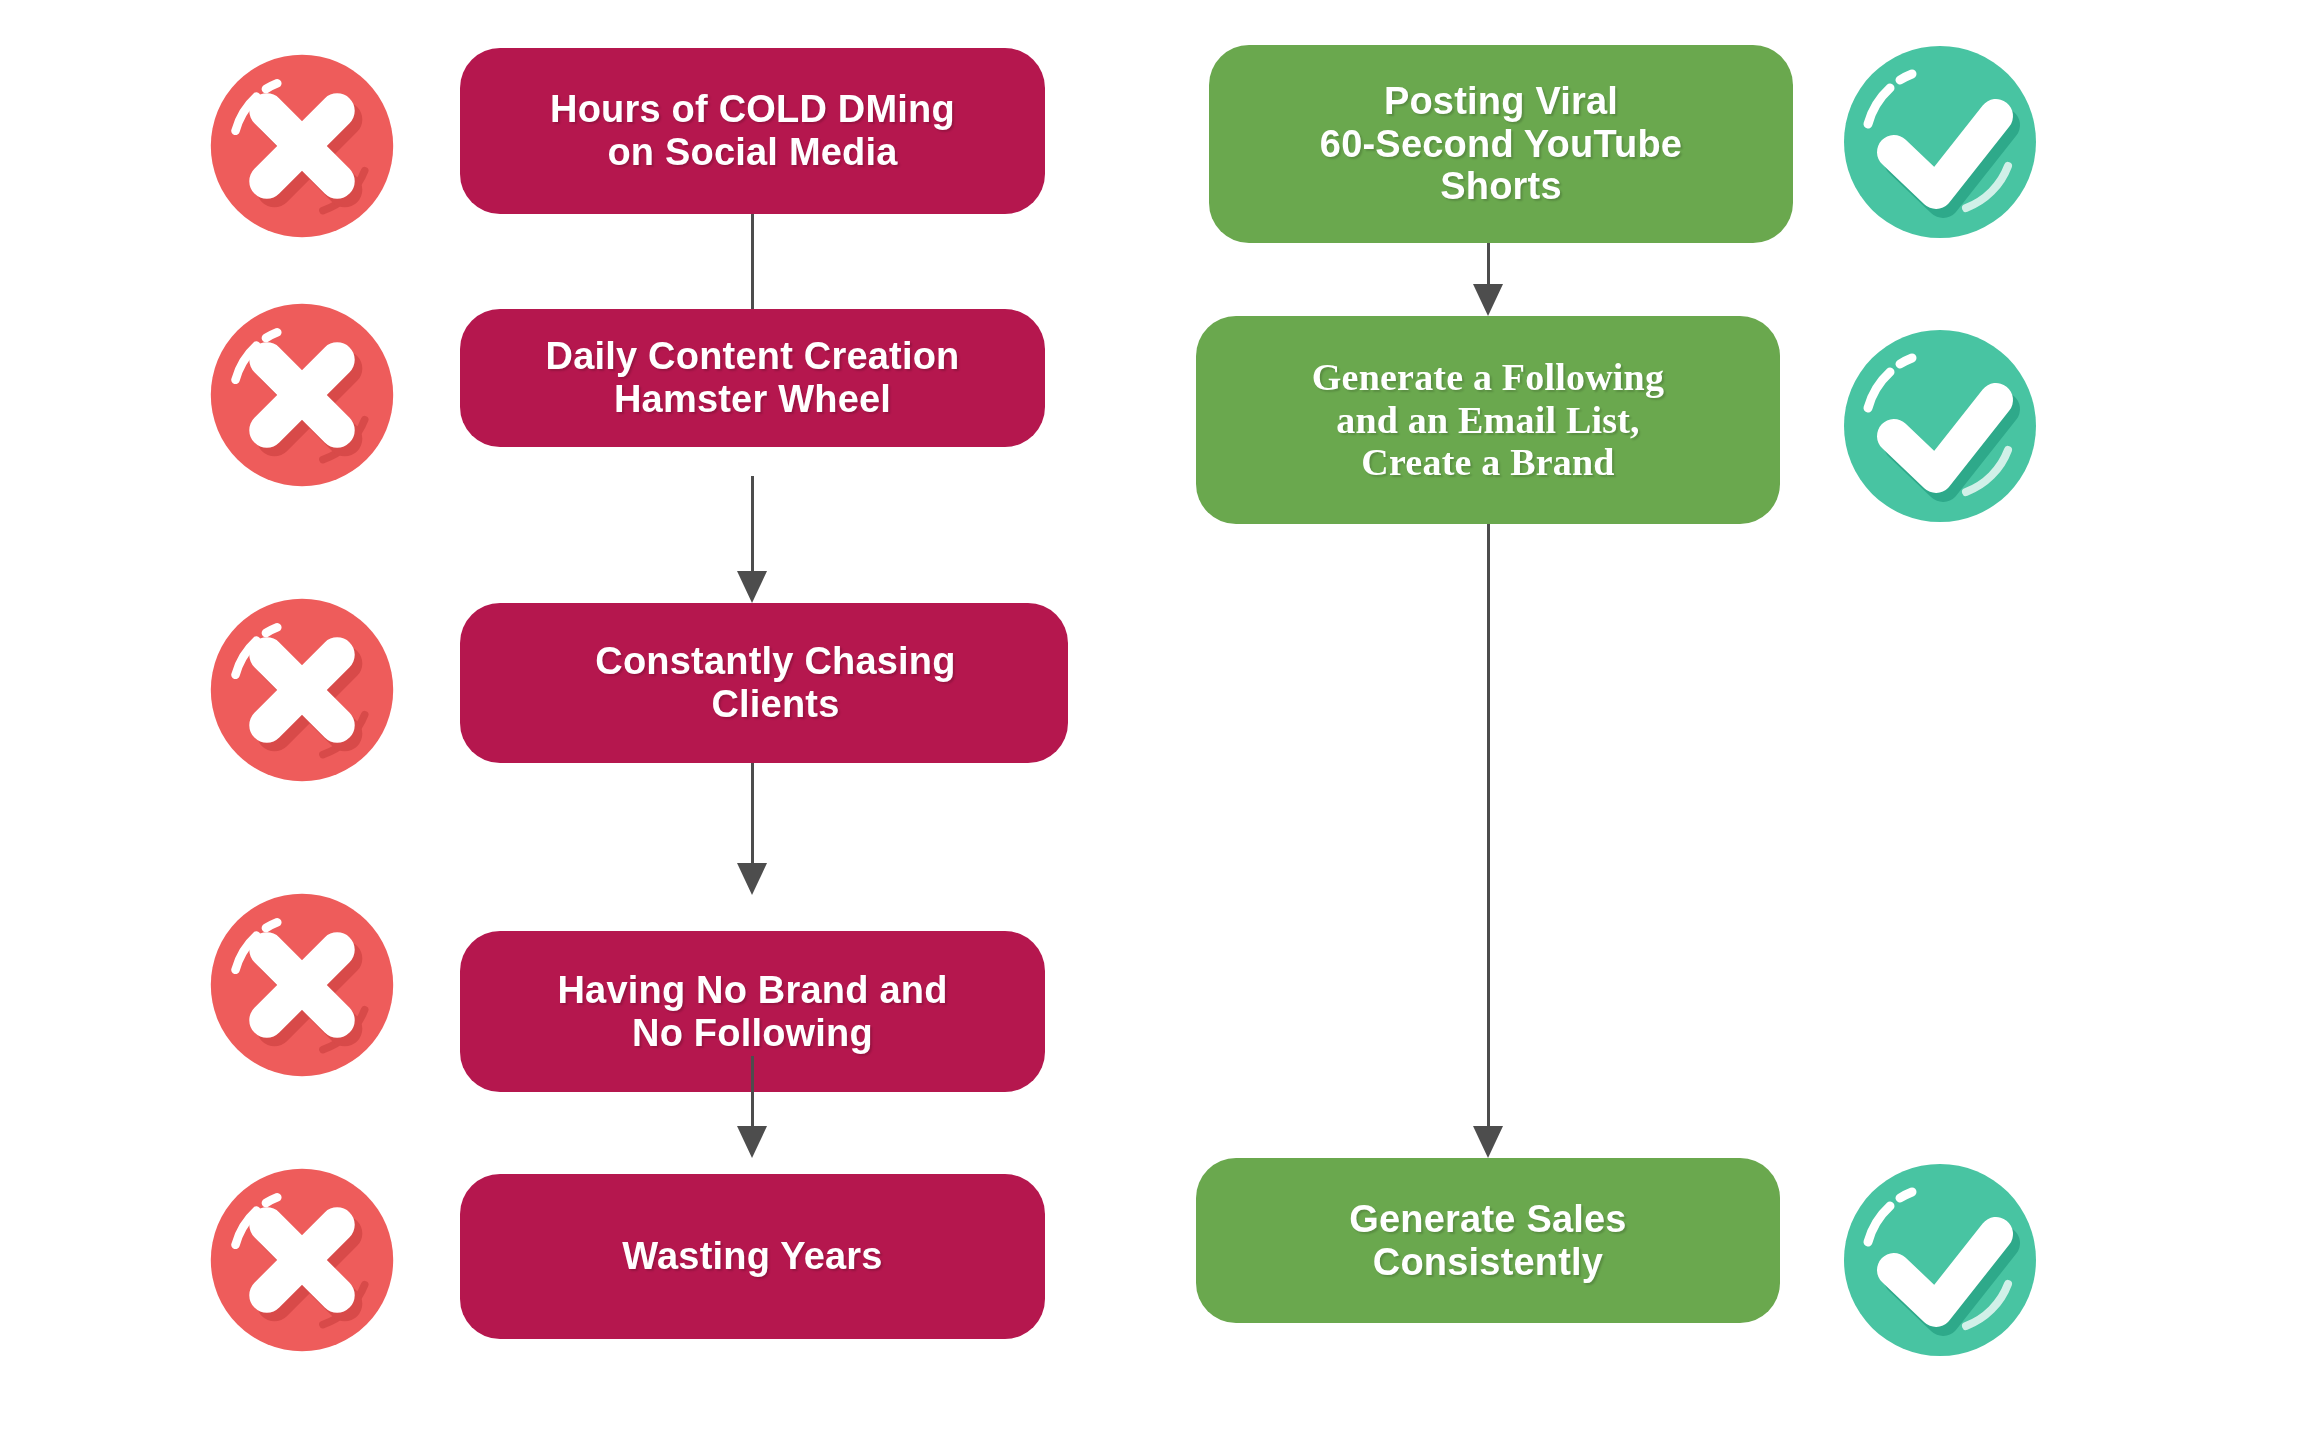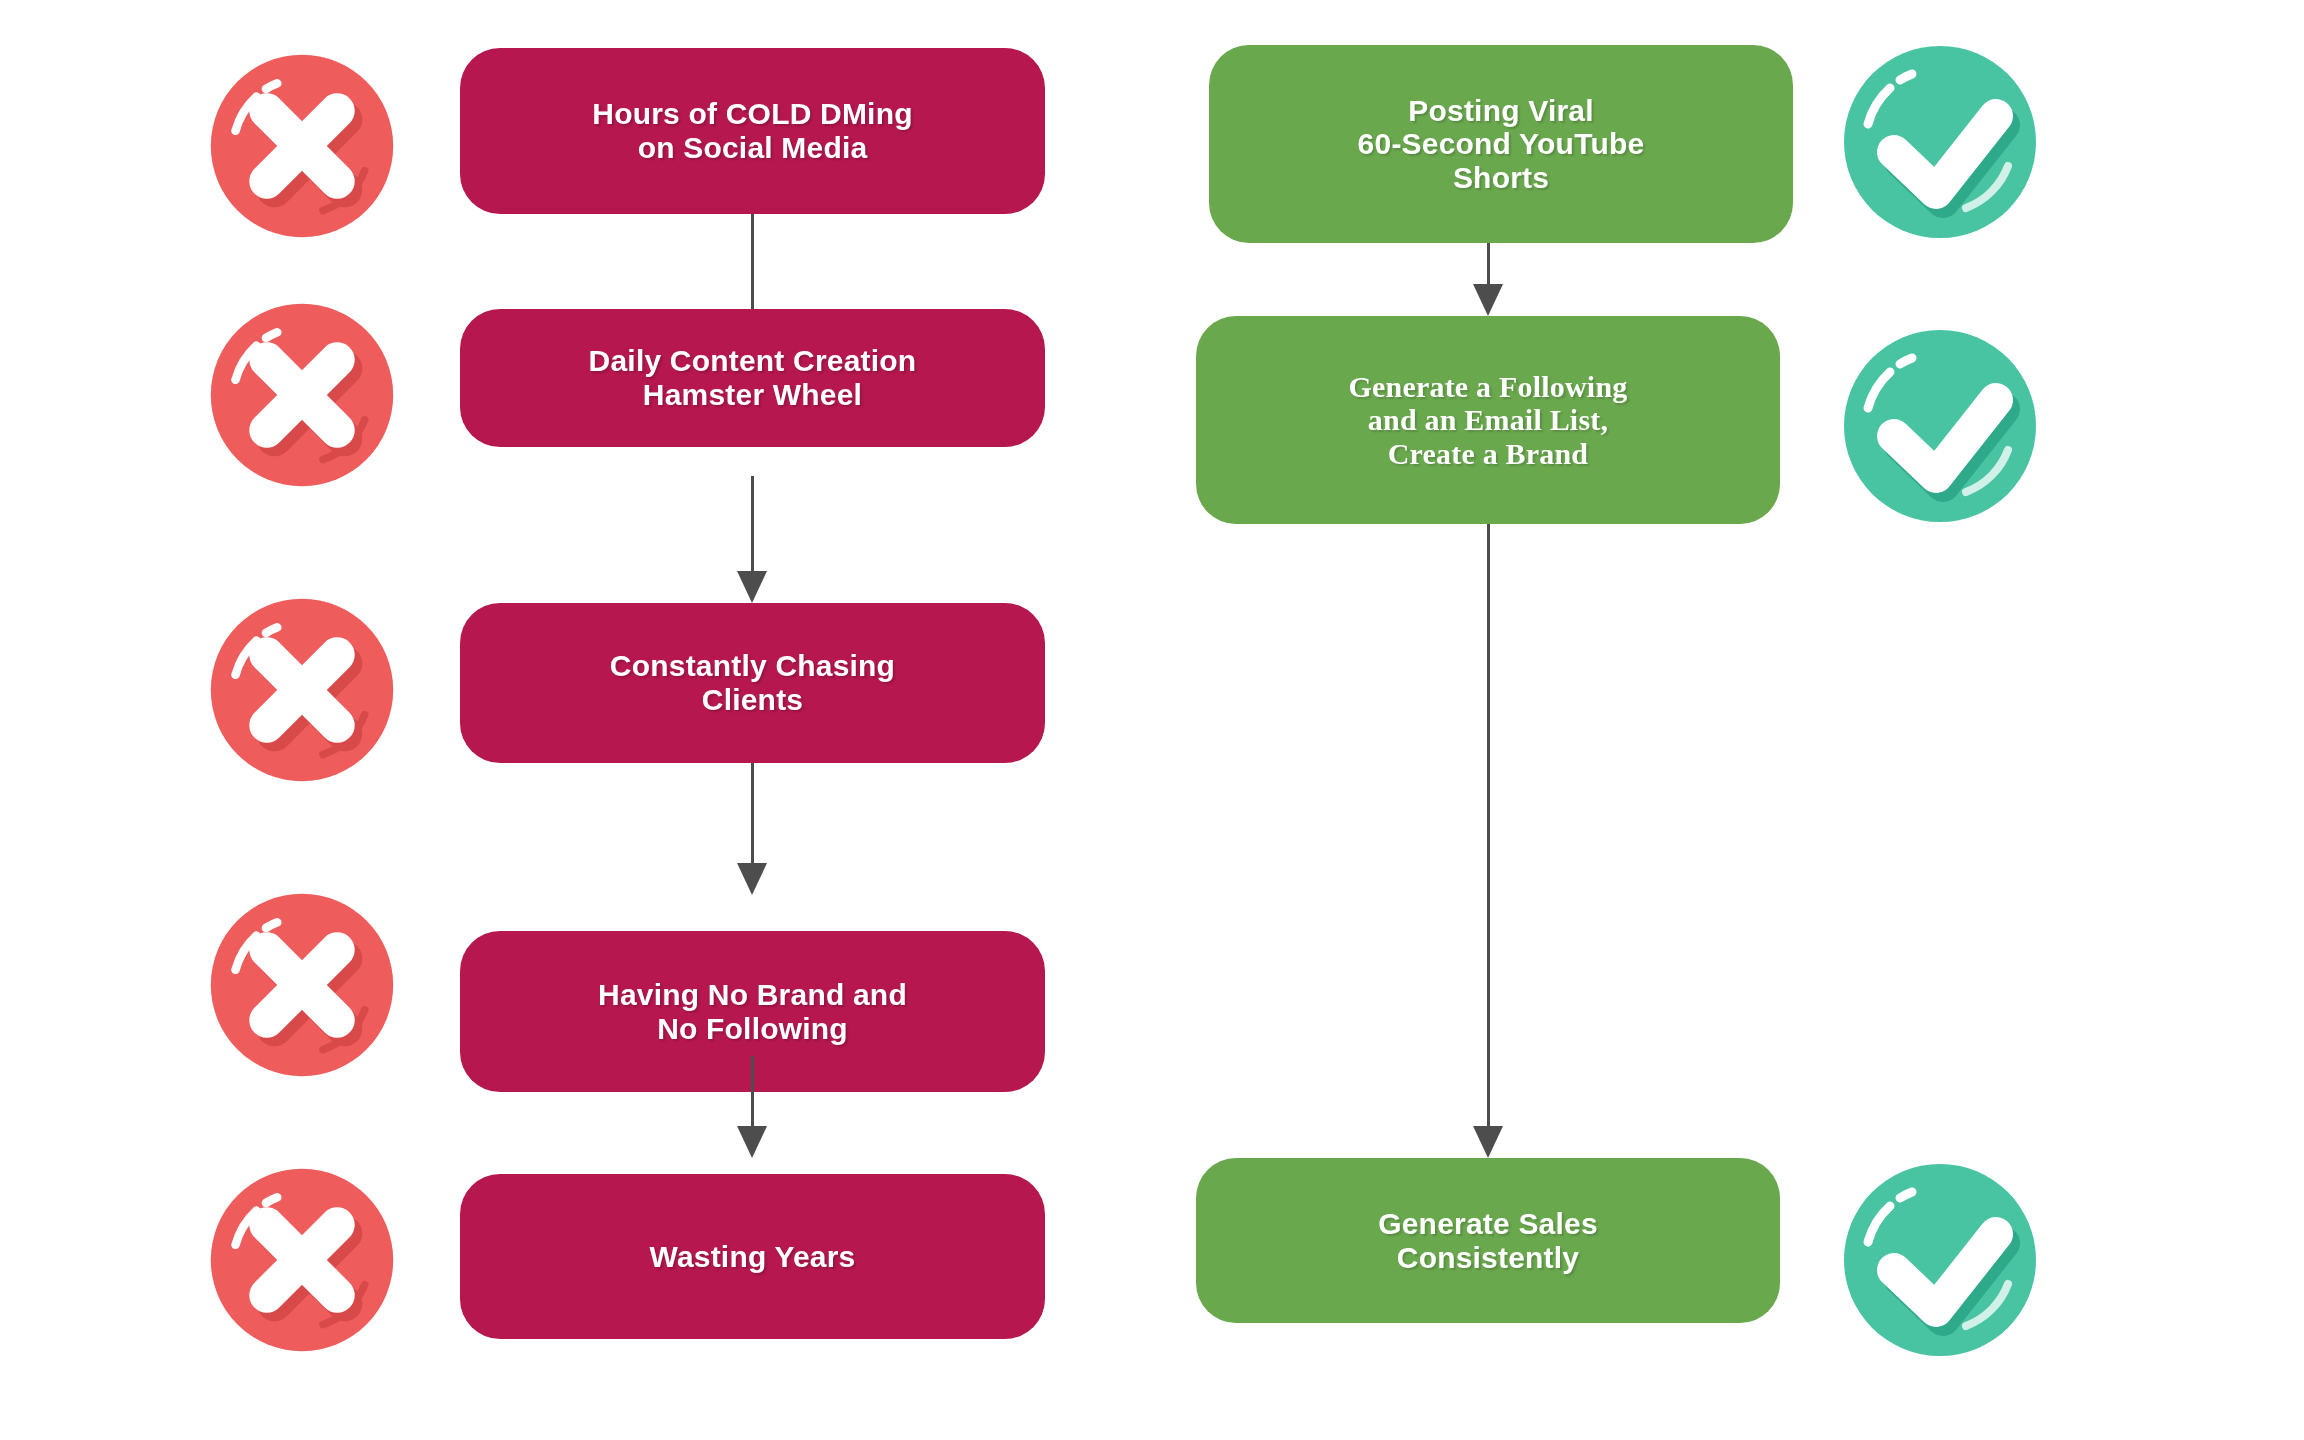--- a/index.html
+++ b/index.html
@@ -15,32 +15,32 @@
   
   .flow-box {
     position: absolute;
     border-radius: 40px;
     display: flex;
     align-items: center;
     justify-content: center;
     text-align: center;
     color: #ffffff;
     font-weight: bold;
-    font-size: 30px;
+    font-size: 38px;
     line-height: 1.12;
     white-space: pre-line;
     text-shadow: 2px 2px 2px rgba(0,0,0,0.16);
     letter-spacing: 0.2px;
   }
   .neg { background: var(--negative-box); }
   .pos { background: var(--positive-box); }
 
   .neg-1 { left: 460px;  top: 48px;   width: 585px; height: 166px; }
   .neg-2 { left: 460px;  top: 309px;  width: 585px; height: 138px; }
-  .neg-3 { left: 460px;  top: 603px;  width: 585px; height: 160px; }
+  .neg-3 { left: 460px;  top: 603px;  width: 585px; height: 160px; padding-left: 23px; }
   .neg-4 { left: 460px;  top: 895px;  width: 585px; height: 161px; margin-top: 36px; }
   .neg-5 { left: 460px;  top: 1158px; width: 585px; height: 165px; margin-top: 16px; }
 
   .pos-1 { left: 1196px; top: 45px;   width: 584px; height: 198px; margin-left: 13px; }
   .pos-2 { left: 1196px; top: 316px;  width: 584px; height: 208px; font-family: Liberation Serif, serif; }
   .pos-3 { left: 1196px; top: 1158px; width: 584px; height: 165px; }
 
   
   .badge { position: absolute; }
   .badge svg { display: block; width: 100%; height: 100%; }

